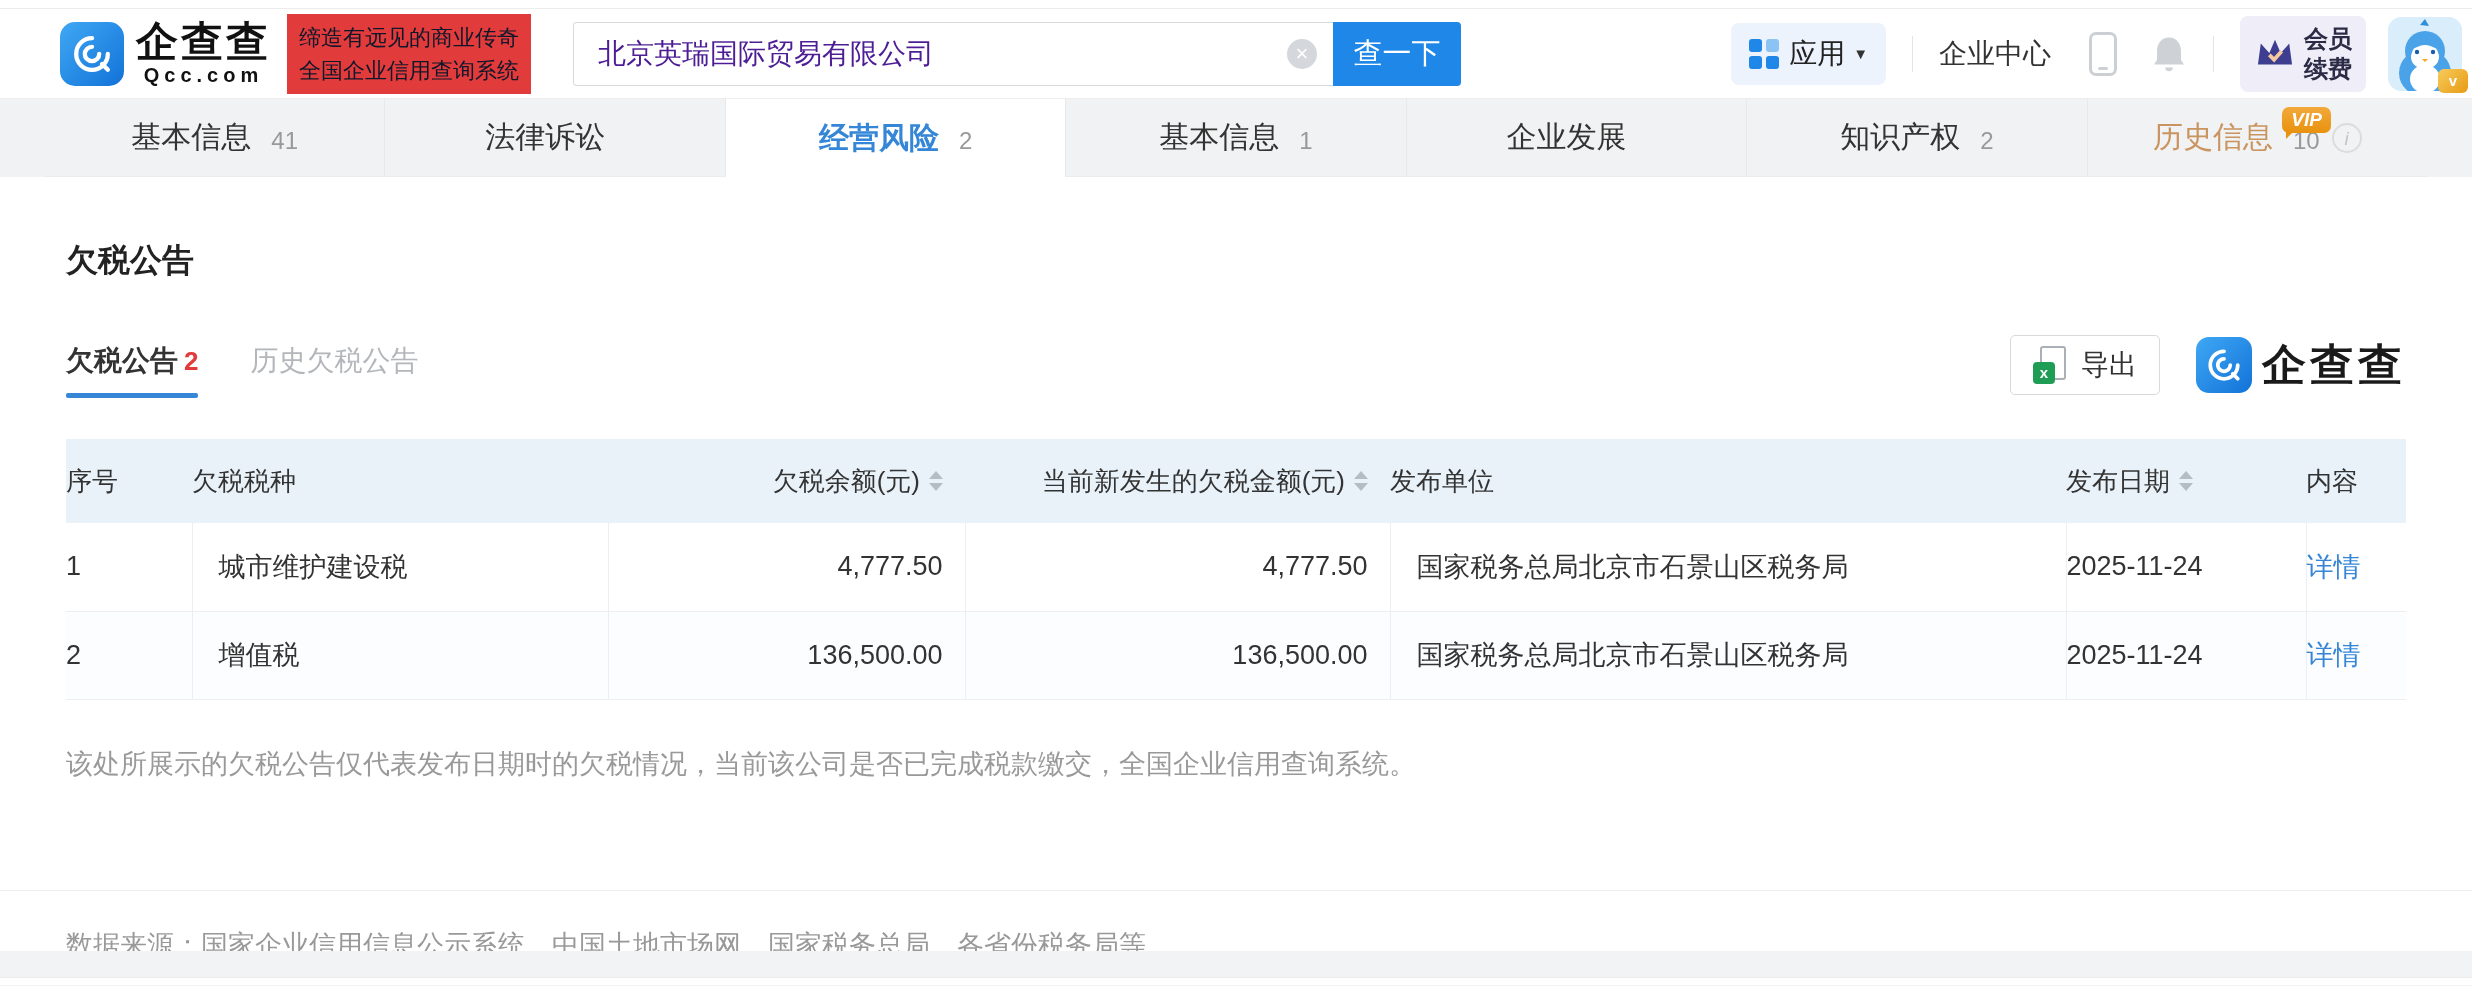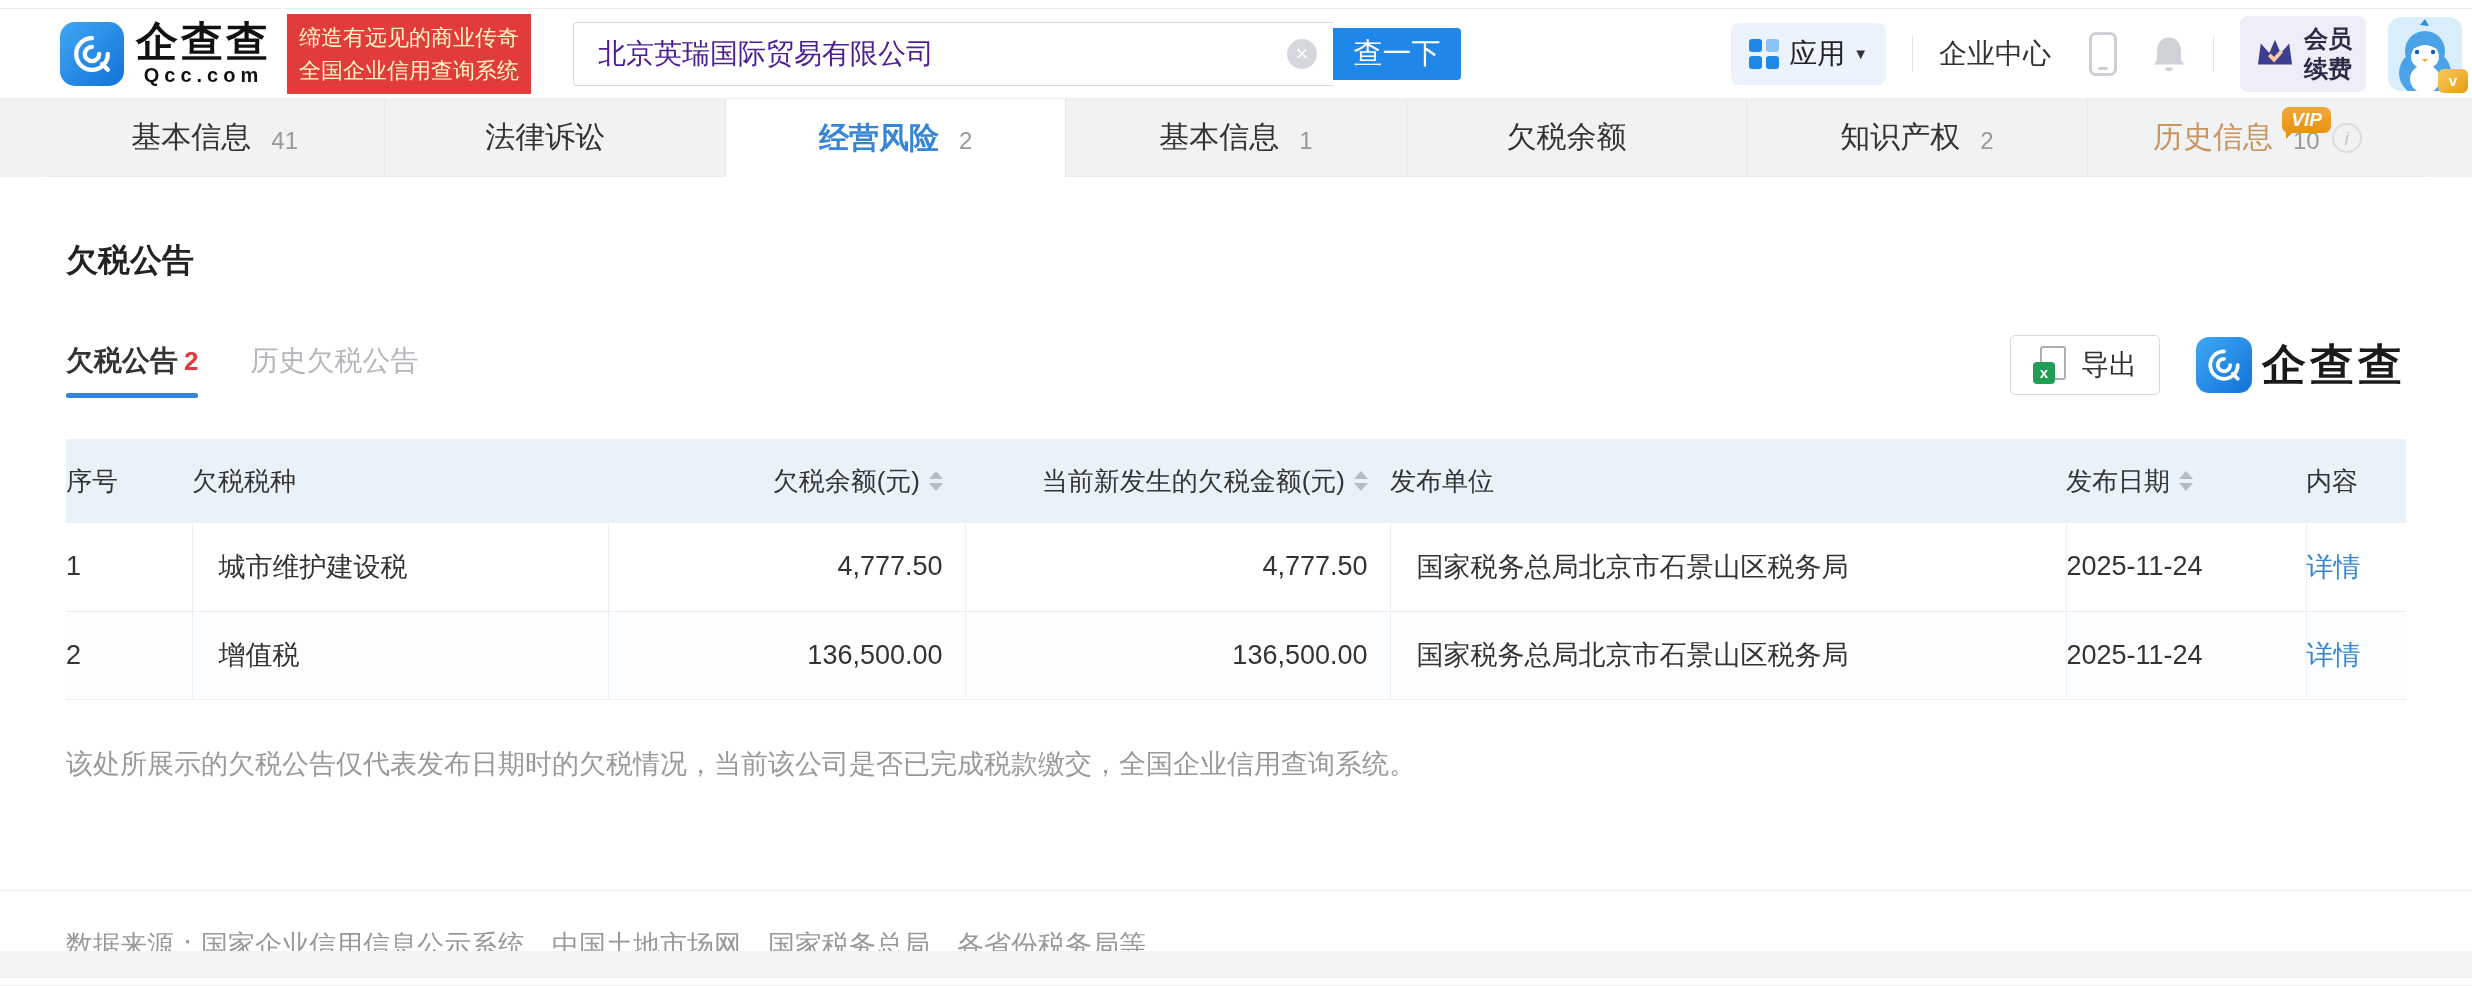--- a/index.html
+++ b/index.html
@@ -9,30 +9,30 @@
   
   .top-strip { height:9px; background:#fff; border-bottom:1px solid #ececec; }
   .header { height:90px; background:#fff; border-bottom:1px solid #ededed;
     display:flex; align-items:center; padding:0 10px 0 60px; }
   .logo-wrap { display:flex; align-items:center; cursor:pointer; }
   .logo-icon { width:64px; height:64px; border-radius:15px;
     background:linear-gradient(135deg,#3fa8f4,#1272d8); display:flex; align-items:center; justify-content:center; }
   .logo-text { margin-left:12px; display:flex; flex-direction:column; align-items:center; }
   .logo-cn { font-size:42px; font-weight:700; color:#111; letter-spacing:3px; line-height:1.05; }
   .logo-en { font-size:20px; font-weight:700; color:#111; letter-spacing:5px; }
-  .promo { margin-left:16px; background:#e23b3c; color:#fef9c3; font-size:22px; line-height:1.5;
+  .promo { margin-left:16px; background:#e23b3c; color:#0f172a; font-size:22px; line-height:1.5;
     padding:7px 12px; white-space:nowrap; }
   .search-wrap { margin-left:42px; display:flex; align-items:center; }
   .search-box { position:relative; }
   .search-input { width:760px; height:64px; border:1px solid #d8dadd; border-right:none;
     border-radius:4px 0 0 4px; font-size:28px; color:#4c1d95; padding:0 64px 0 24px; outline:none;
     font-family:inherit; }
   .clear-btn { position:absolute; right:16px; top:17px; width:30px; height:30px; border-radius:50%;
     background:#d4d7db; color:#fff; font-size:22px; line-height:30px; text-align:center; cursor:pointer; }
-  .search-btn { width:128px; height:52px; background:#1e87e8; color:#fff; font-size:29px;
+  .search-btn { width:128px; height:64px; background:#1e87e8; color:#fff; font-size:29px;
     border:none; border-radius:0 4px 4px 0; cursor:pointer; font-family:inherit; }
   .hd-right { margin-left:auto; display:flex; align-items:center; }
   .apps-btn { background:#edf3fd; border-radius:8px; padding:12px 18px; display:flex;
     align-items:center; cursor:pointer; }
   .grid-icon { width:30px; height:30px; display:grid; grid-template-columns:13px 13px; gap:4px; }
   .grid-icon i { display:block; background:#1e87e8; border-radius:3px; height:13px; }
   .grid-icon i.lite { background:#8cc3f5; }
   .apps-label { font-size:28px; margin-left:10px; color:#222; }
   .caret { font-size:15px; color:#333; margin-left:8px; }
   .vsep { width:1px; height:36px; background:#e4e4e6; margin:0 26px; }
@@ -208,21 +208,21 @@
   </div>
   <div class="tab active">
     <span class="tab-label">经营风险</span>
     <span class="tab-count">2</span>
   </div>
   <div class="tab">
     <span class="tab-label">基本信息</span>
     <span class="tab-count">1</span>
   </div>
   <div class="tab">
-    <span class="tab-label">欠税余额</span>
+    <span class="tab-label">企业发展</span>
     <span class="tab-count"></span>
   </div>
   <div class="tab">
     <span class="tab-label">知识产权</span>
     <span class="tab-count">2</span>
   </div>
   <div class="tab history">
     <span class="vip-badge">VIP</span>
     <span class="tab-label">历史信息</span>
     <span class="tab-count">10</span>

